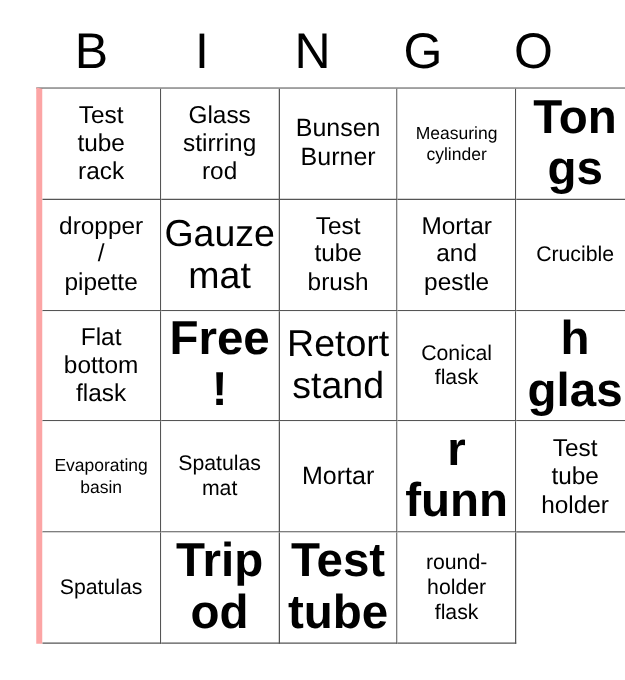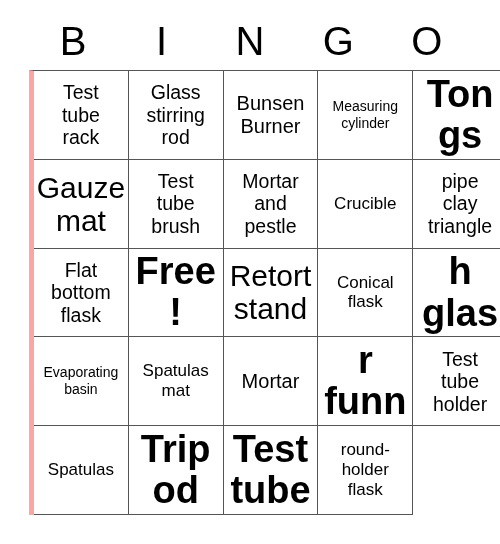--- a/index.html
+++ b/index.html
@@ -116,43 +116,43 @@
         <span class="cell-text">Bunsen
 Burner</span>
       </div>
       <div class="cell sz-xs">
         <span class="cell-text">Measuring
 cylinder</span>
       </div>
       <div class="cell sz-xxl">
         <span class="cell-text">Tongs</span>
       </div>
+      <div class="cell sz-m">
+        <span class="cell-text">dropper
+/
+pipette</span>
+      </div>
       <div class="cell sz-xl">
         <span class="cell-text">Gauze
 mat</span>
       </div>
       <div class="cell sz-m">
         <span class="cell-text">Test
 tube
 brush</span>
       </div>
       <div class="cell sz-m">
         <span class="cell-text">Mortar
 and
 pestle</span>
       </div>
       <div class="cell sz-s">
         <span class="cell-text">Crucible</span>
       </div>
       <div class="cell sz-m">
-        <span class="cell-text">pipe
-clay
-triangle</span>
-      </div>
-      <div class="cell sz-m">
         <span class="cell-text">Flat
 bottom
 flask</span>
       </div>
       <div class="cell sz-xxl">
         <span class="cell-text">Free!</span>
       </div>
       <div class="cell sz-xl">
         <span class="cell-text">Retort
 stand</span>

